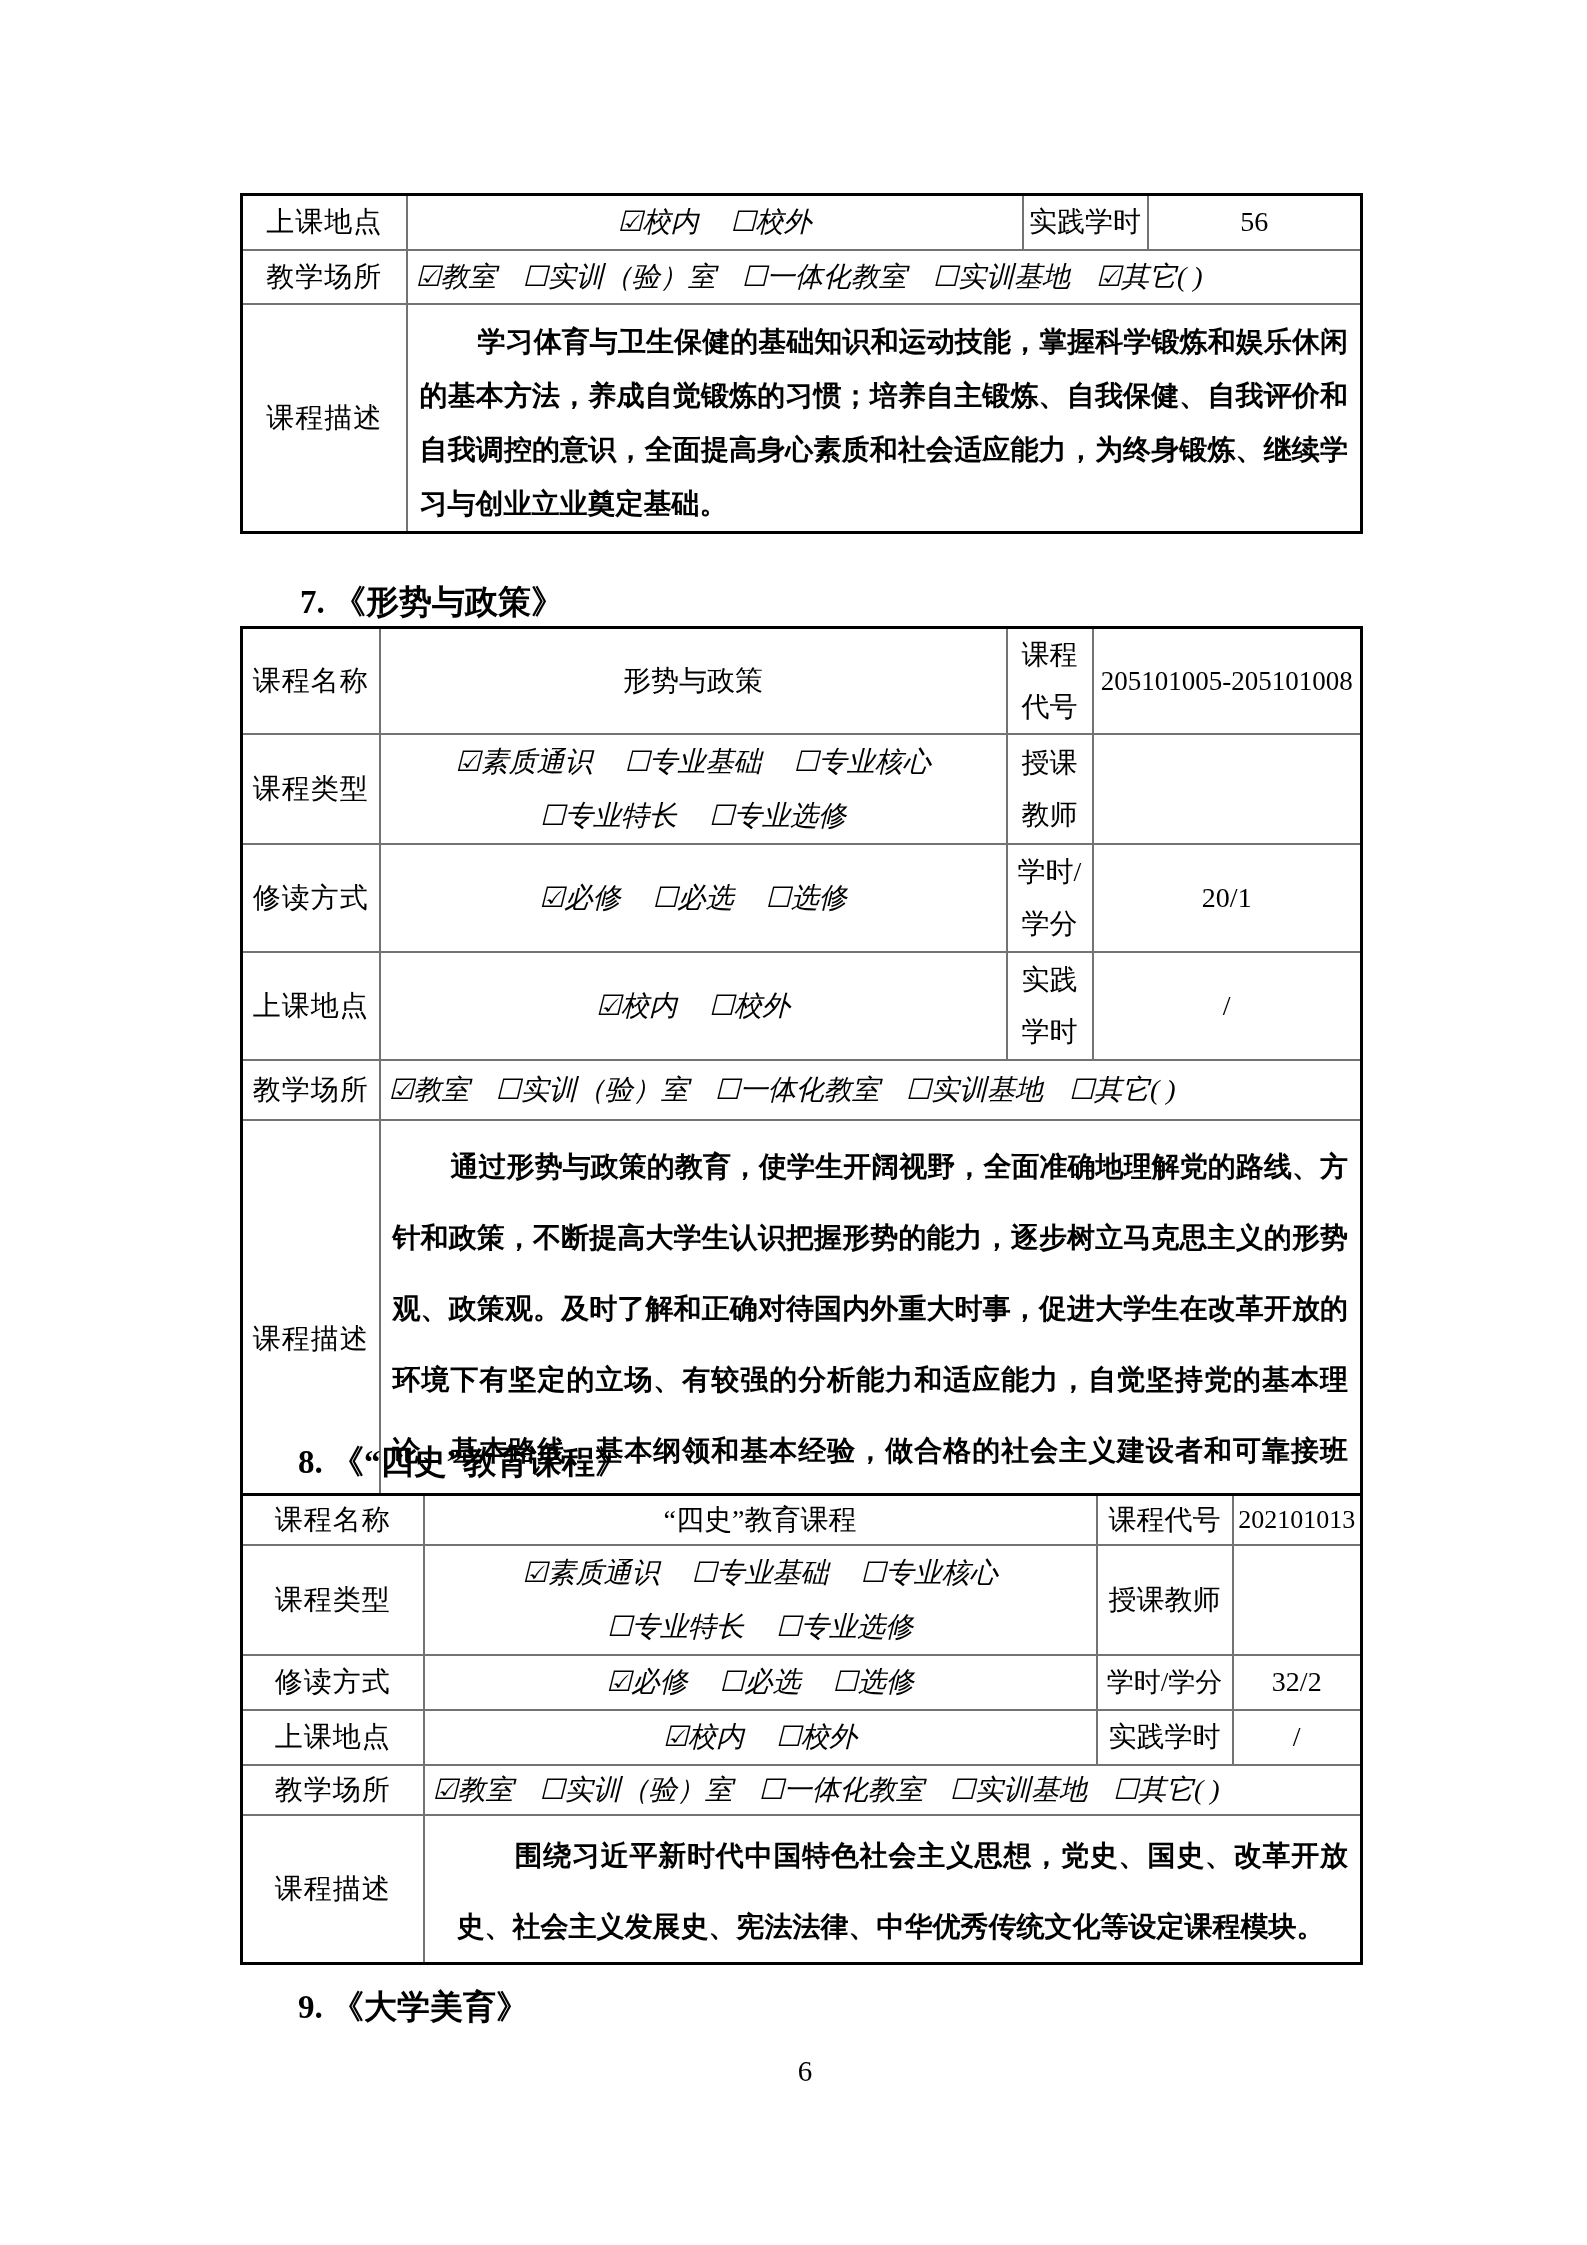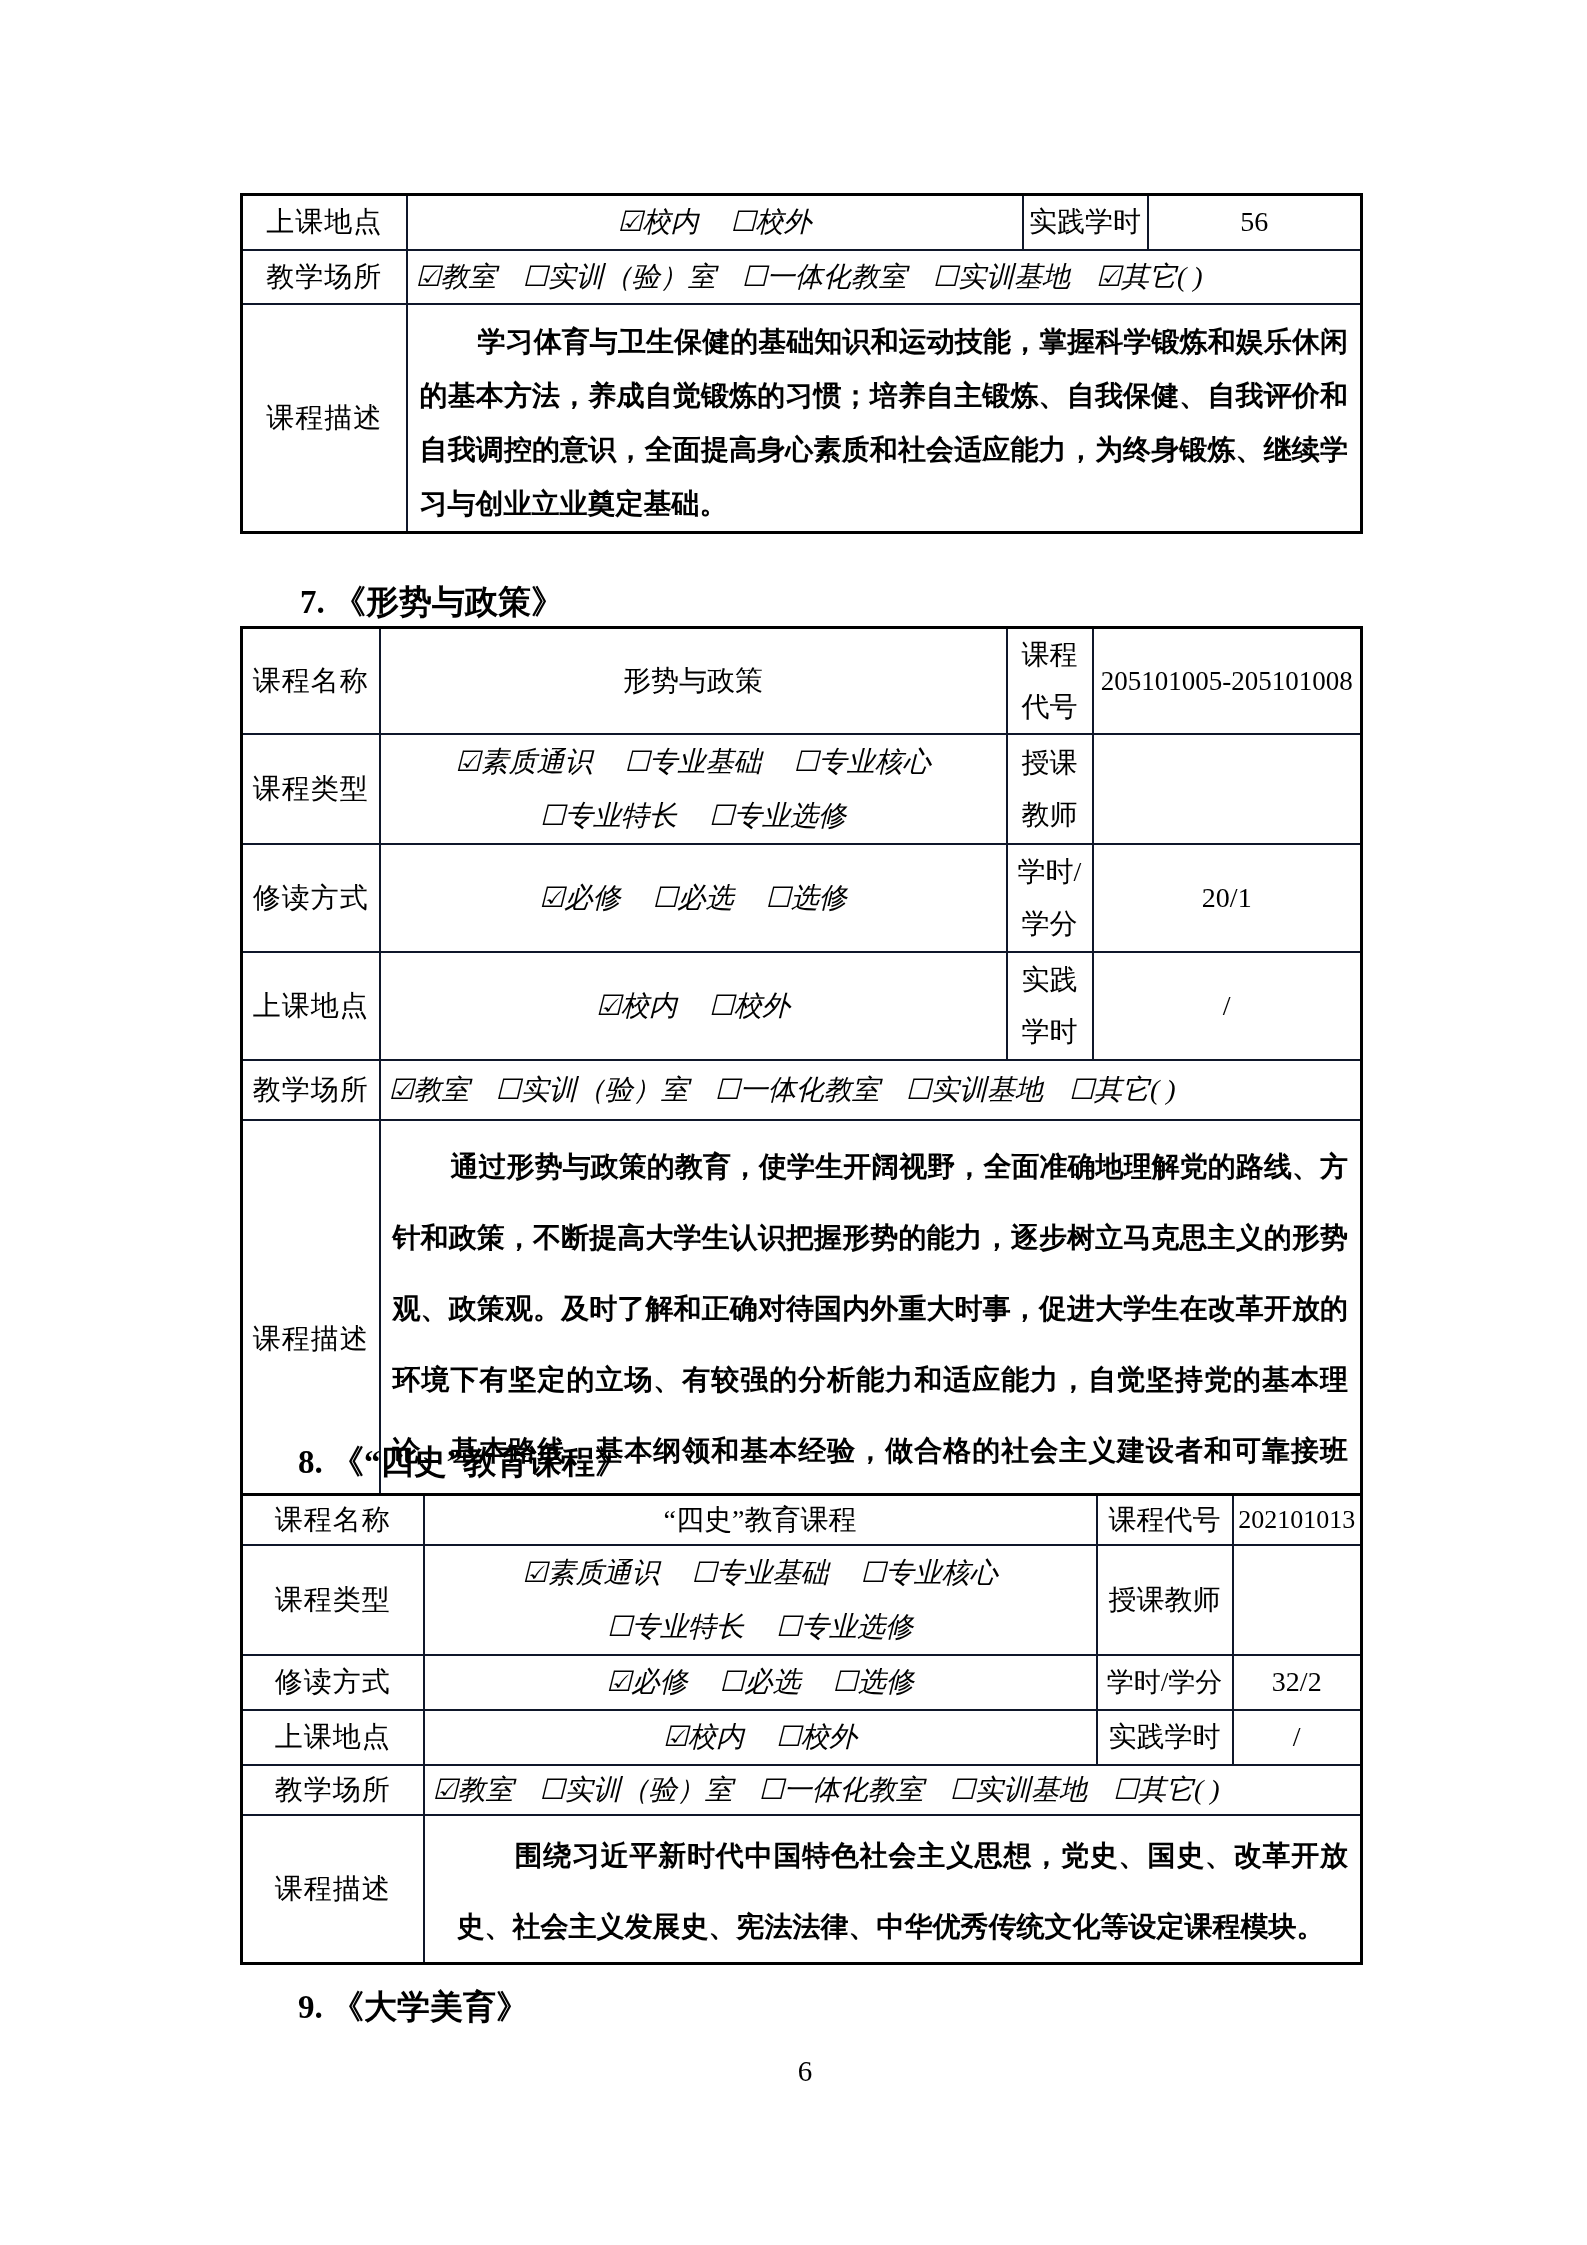--- a/index.html
+++ b/index.html
@@ -1,21 +1,21 @@
 <!DOCTYPE html>
 <html><head>
 <meta charset="utf-8">
 <style>
   html,body{margin:0;padding:0;}
   body{
     width:1587px;height:2245px;position:relative;background:#ffffff;color:#000;
     font-family:"Liberation Serif","DejaVu Serif",serif;
   }
   table{border-collapse:collapse;table-layout:fixed;position:absolute;background:#fff;border:3px solid #000;}
-  td{border:2px solid #0f172a;font-size:28px;padding:0;overflow:hidden;}
+  td{border:2px solid #737373;font-size:28px;padding:0;overflow:hidden;}
   .label-cell{text-align:center;vertical-align:middle;letter-spacing:1px;}
   .center-cell{text-align:center;vertical-align:middle;}
   .side-cell{text-align:center;vertical-align:middle;white-space:pre-line;line-height:52px;}
   .num-cell{text-align:center;vertical-align:middle;}
   .venue-cell{text-align:left;vertical-align:middle;padding-left:8px;}
   .desc-cell{vertical-align:top;padding:10px 12px 0 12px;}
   .desc-text{display:block;margin:0;text-align:justify;text-justify:inter-character;
              text-indent:58px;line-height:54px;font-size:28px;font-weight:bold;}
   .lh53 .desc-text{line-height:71px;}
   .opt{white-space:nowrap;font-style:italic;}

